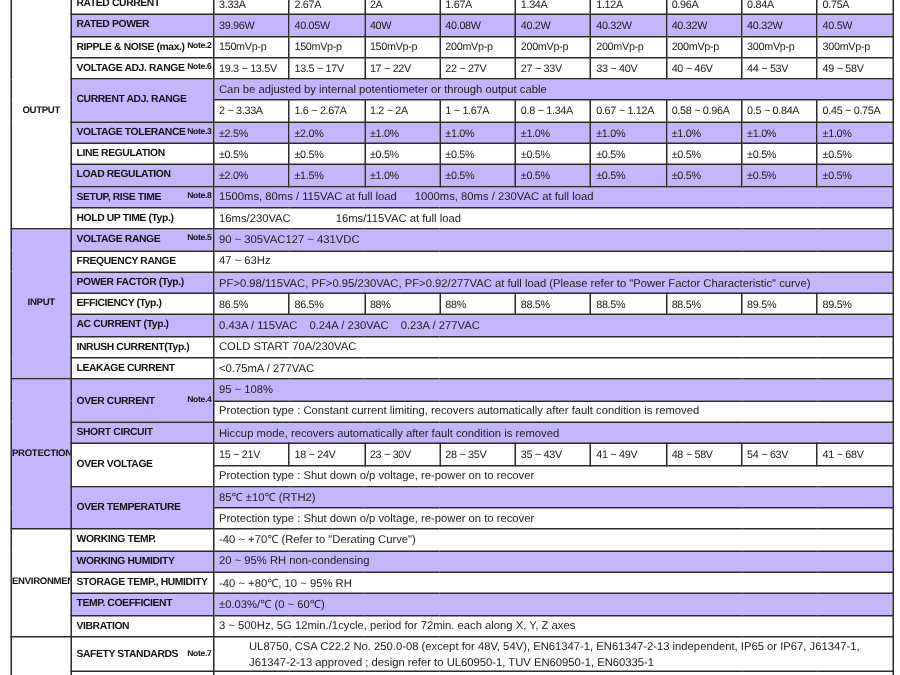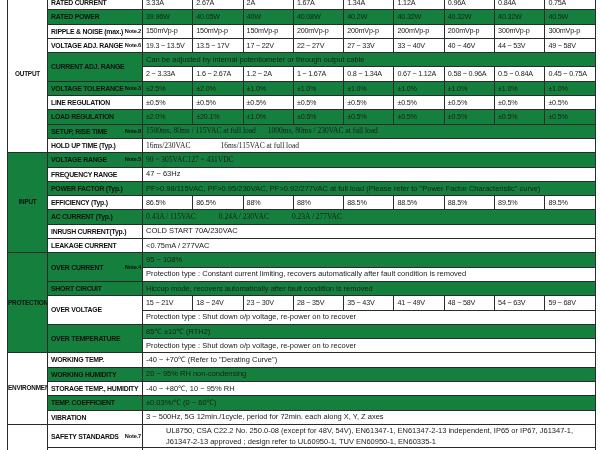--- a/index.html
+++ b/index.html
@@ -4,30 +4,30 @@
 <style>
   html,body{margin:0;padding:0;background:#fff;}
   body{width:600px;height:450px;overflow:hidden;position:relative;
        font-family:"Liberation Sans",sans-serif;}
   .sheet{position:absolute;top:-5px;left:7px;}
   table{border-collapse:collapse;table-layout:fixed;width:588px;
         border:1.6px solid #222;}
   td{border:1px solid #2b2b2b;height:13.3px;padding:0 1px 0 3px;
      white-space:nowrap;overflow:hidden;font-size:7.5px;color:#1b1b1b;
      line-height:1.05;vertical-align:middle;background:#fff;}
-  tr.g td{background:#15803d;}
+  tr.g td{background:#c4b5fd;}
   td.sec{background:#fff;text-align:center;font-weight:bold;font-size:6.4px;
          padding:0;letter-spacing:-0.2px;color:#111;}
   td.sec.left{text-align:left;padding-left:2px;}
   td.nm{font-weight:bold;font-size:6.9px;letter-spacing:-0.25px;color:#111;}
   td.nm .note{float:right;font-size:5.7px;letter-spacing:-0.2px;padding-left:2px;}
   td.val9{font-size:7.2px;letter-spacing:-0.2px;}
-  .sp{display:inline-block;font-family:Liberation Serif, serif;}
+  .sp{display:inline-block;}
   .g26{margin-left:12px;} .g30{margin-left:30px;} .g22{}
-  .g16{margin-left:23px;}
+  .g16{margin-left:8px;}
   td.two{line-height:1.5;padding-left:23px;}
   td.two .ln{display:block;white-space:nowrap;}
   tr.sb td{border-top:1.6px solid #222;}
 </style>
 </head>
 <body>
 
 <div class="sheet">
 <table>
 <colgroup>
@@ -129,21 +129,21 @@
   <td class="val9">±0.5%</td>
   <td class="val9">±0.5%</td>
   <td class="val9">±0.5%</td>
   <td class="val9">±0.5%</td>
   <td class="val9">±0.5%</td>
   <td class="val9">±0.5%</td>
 </tr>
 <tr class="g">
   <td class="nm">LOAD REGULATION</td>
   <td class="val9">±2.0%</td>
-  <td class="val9">±20.1%</td>
+  <td class="val9">±1.5%</td>
   <td class="val9">±1.0%</td>
   <td class="val9">±0.5%</td>
   <td class="val9">±0.5%</td>
   <td class="val9">±0.5%</td>
   <td class="val9">±0.5%</td>
   <td class="val9">±0.5%</td>
   <td class="val9">±0.5%</td>
 </tr>
 <tr class="g">
   <td class="nm"><span class="note">Note.8</span><span>SETUP, RISE TIME</span></td>
@@ -207,21 +207,21 @@
 <tr>
   <td class="nm" rowspan="2">OVER VOLTAGE</td>
   <td class="val9">15 ~ 21V</td>
   <td class="val9">18 ~ 24V</td>
   <td class="val9">23 ~ 30V</td>
   <td class="val9">28 ~ 35V</td>
   <td class="val9">35 ~ 43V</td>
   <td class="val9">41 ~ 49V</td>
   <td class="val9">48 ~ 58V</td>
   <td class="val9">54 ~ 63V</td>
-  <td class="val9">59 ~ 68V</td>
+  <td class="val9">41 ~ 68V</td>
 </tr>
 <tr>
   <td colspan="9">Protection type : Shut down o/p voltage, re-power on to recover</td>
 </tr>
 <tr class="g">
   <td class="nm" rowspan="2">OVER TEMPERATURE</td>
   <td colspan="9">85℃ ±10℃ (RTH2)</td>
 </tr>
 <tr>
   <td colspan="9">Protection type : Shut down o/p voltage, re-power on to recover</td>

